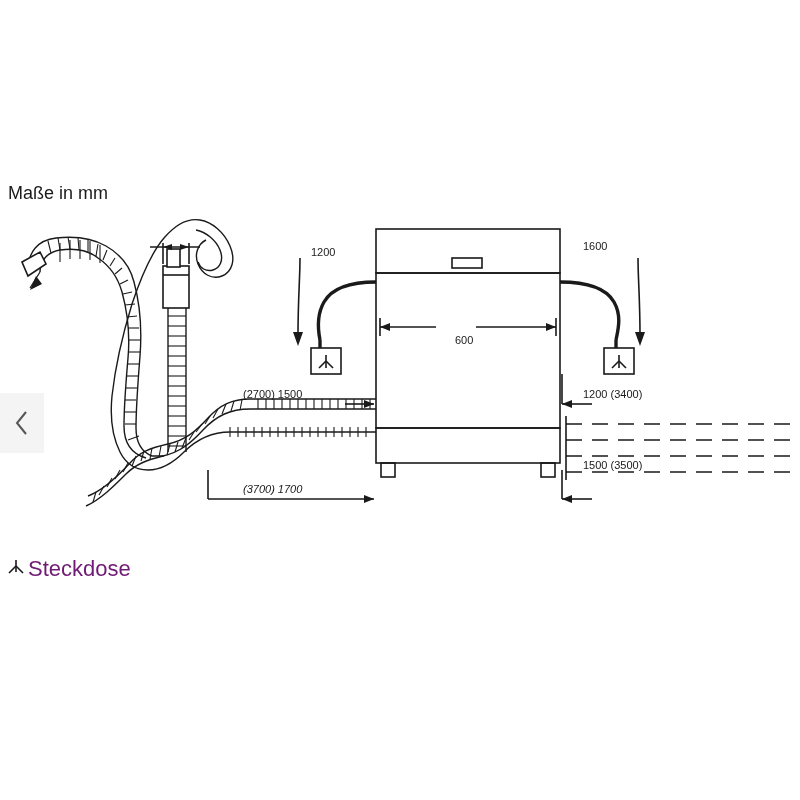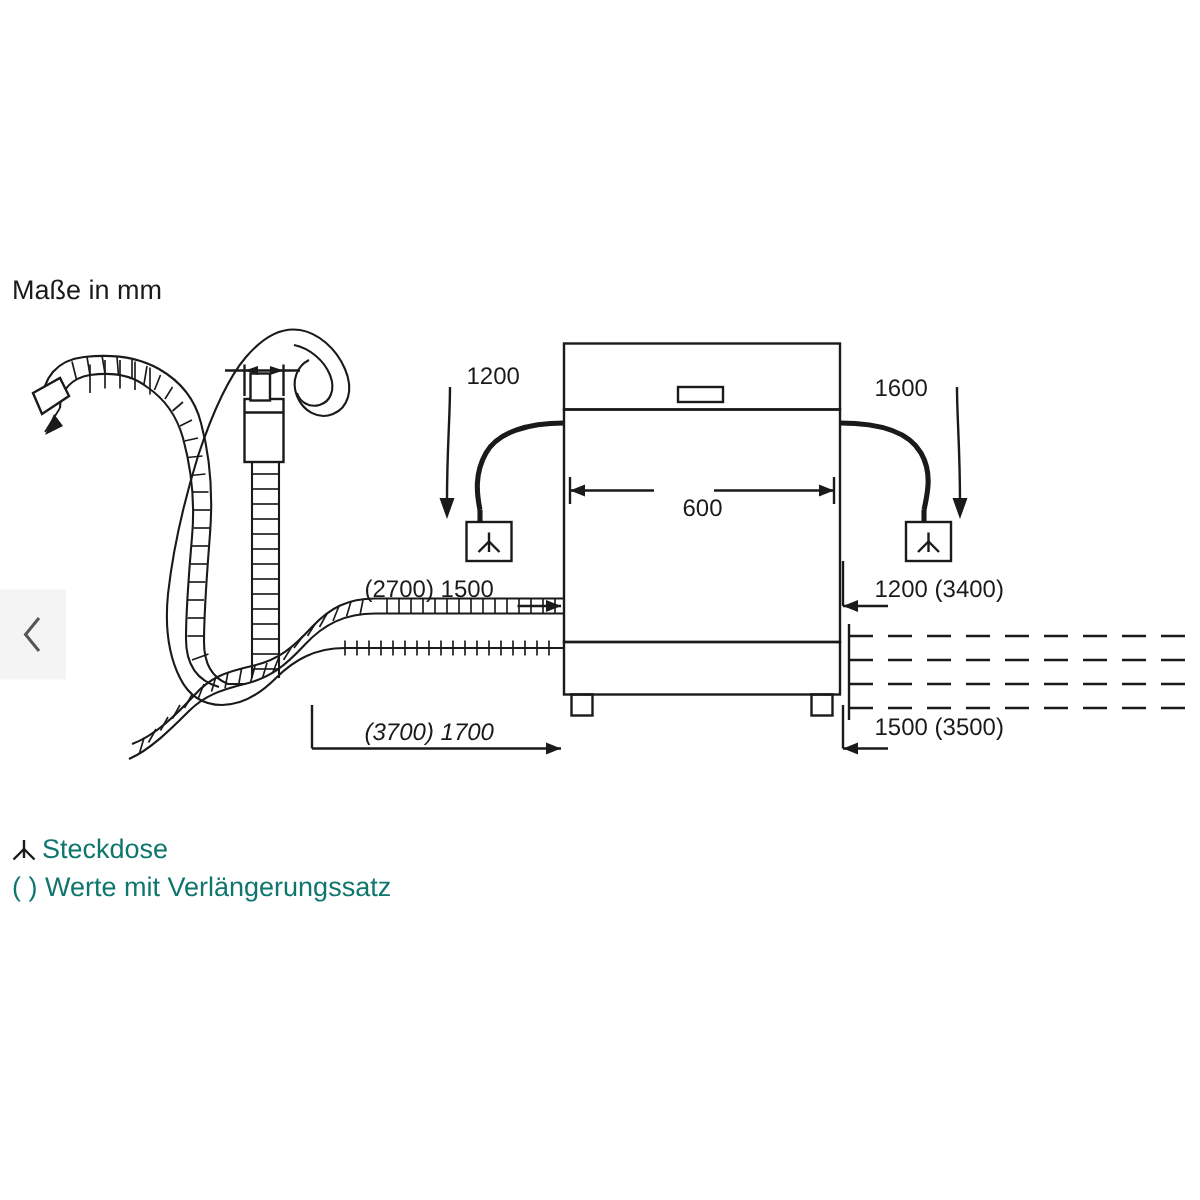--- a/index.html
+++ b/index.html
@@ -17,38 +17,38 @@
   }
   #stage {
     position: absolute;
     left: 0;
     top: 0;
     width: 800px;
     height: 800px;
   }
   .lbl {
     position: absolute;
-    font-size: 16px;
+    font-size: 11px;
     line-height: 20px;
     color: #1a1a1a;
     white-space: nowrap;
   }
   .title {
     position: absolute;
     left: 8px;
     top: 183px;
     font-size: 18px;
     color: #1a1a1a;
     white-space: nowrap;
   }
   .legend {
     position: absolute;
     left: 8px;
-    font-size: 18px;
-    color: #0f766e;
+    font-size: 22px;
+    color: #701a75;
     white-space: nowrap;
   }
   #legend1 { top: 556px; left: 28px; }
   #legend2 { top: 581px; left: 8px; }
 
   .nav-prev {
     position: absolute;
     left: 0px;
     top: 393px;
     width: 44px;
@@ -286,29 +286,28 @@
 
       <g stroke-width="1.6">
         <line x1="16" y1="560" x2="16" y2="572"></line>
         <line x1="16" y1="566" x2="9" y2="573"></line>
         <line x1="16" y1="566" x2="23" y2="573"></line>
       </g>
     </g>
   </svg>
 
   <div class="lbl" style="left:311px; top:242px;">1200</div>
-  <div class="lbl" style="left:583px; top:250px;">1600</div>
+  <div class="lbl" style="left:583px; top:236px;">1600</div>
   <div class="lbl" style="left:455px; top:330px;">600</div>
   <div class="lbl" style="left:243px; top:384px;">(2700) 1500</div>
   <div class="lbl" style="left:583px; top:384px;text-align:right;">1200 (3400)</div>
   <div class="lbl" style="left:243px; top:479px;font-style:italic;">(3700) 1700</div>
-  <div class="lbl" style="left:583px; top:476px;">1500 (3500)</div>
+  <div class="lbl" style="left:583px; top:455px;">1500 (3500)</div>
 
   <div class="legend" id="legend1">Steckdose</div>
-  <div class="legend" id="legend2">( ) Werte mit Verlängerungssatz</div>
 
   <div class="nav-prev">
     <svg width="16" height="26" viewBox="0 0 16 26">
       <polyline points="12,2 3,13 12,24" fill="none" stroke="#555555" stroke-width="2"></polyline>
     </svg>
   </div>
 
 </div>
 
 </body></html>

